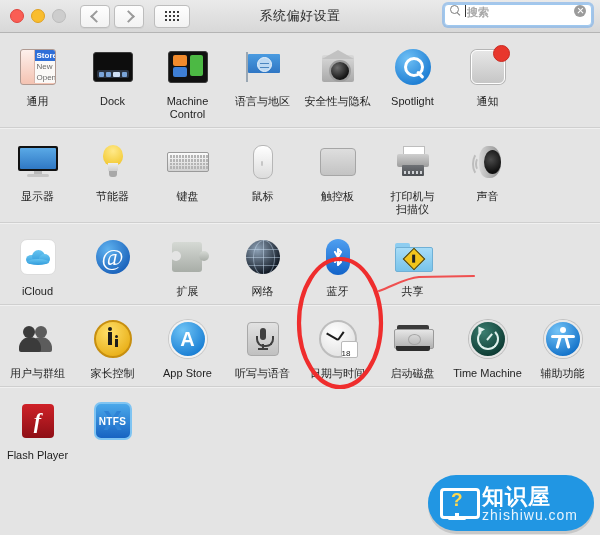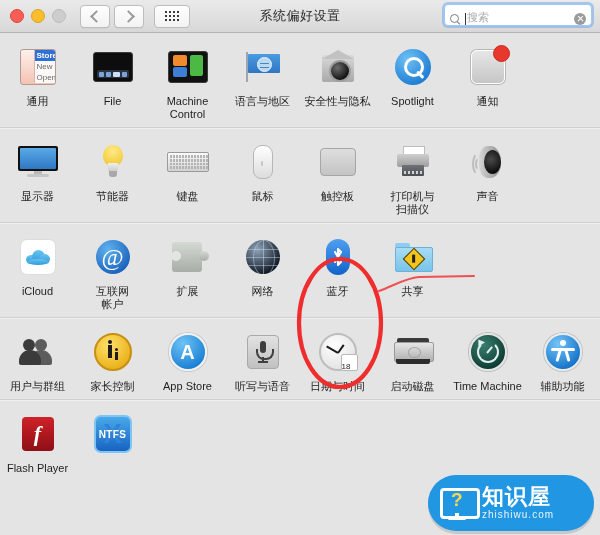--- a/index.html
+++ b/index.html
@@ -51,21 +51,21 @@
   }
 
   .searchwrap{
     position:absolute;right:8px;top:4px;
     width:148px;height:22px;
   }
   .searchfield{
     width:100%;height:100%;box-sizing:border-box;
     background:#fff;border:1px solid #9ec8ef;border-radius:4px;
     box-shadow:0 0 0 2px rgba(110,170,235,0.55);
-    display:flex;align-items:flex-end;
+    display:flex;align-items:flex-start;font-weight:bold;
   }
   .mag{width:11px;height:11px;margin-left:5px;position:relative;flex:none;}
   .mag::before{content:"";position:absolute;left:0;top:0;width:7px;height:7px;border:1.4px solid #7d7d7d;border-radius:50%;}
   .mag::after{content:"";position:absolute;left:7px;top:7px;width:4px;height:1.4px;background:#7d7d7d;transform:rotate(45deg);transform-origin:left center;}
   .caret{width:1px;height:12px;background:#333;margin-left:4px;}
   .sph{font-size:11px;color:#a8a8a8;margin-left:1px;flex:1;}
   .clearbtn{
     width:12px;height:12px;border-radius:50%;background:#9b9b9b;
     margin-right:5px;position:relative;flex:none;
   }
@@ -297,21 +297,21 @@
     box-shadow:0 3px 0 rgba(0,0,0,0.12);
     display:flex;align-items:center;gap:8px;padding-left:12px;box-sizing:border-box;
   }
   .wm .mon{width:34px;height:34px;position:relative;flex:none;}
   .wm .mon .fr{position:absolute;left:0;top:2px;width:34px;height:25px;border:3px solid #fff;border-radius:4px;}
   .wm .mon .st{position:absolute;left:15px;top:27px;width:4px;height:5px;background:#fff;}
   .wm .mon .bs{position:absolute;left:8px;top:31px;width:18px;height:3px;background:#fff;border-radius:2px;}
   .wm .mon .qm{position:absolute;left:11px;top:3px;color:#ffd84d;font-size:19px;font-weight:bold;line-height:22px;}
   .wm .txt{display:flex;flex-direction:column;}
   .wm .cn{color:#fff;font-size:22px;font-weight:bold;line-height:24px;letter-spacing:1px;}
-  .wm .en{color:#e7f4fd;font-size:10px;line-height:12px;letter-spacing:1px;}
+  .wm .en{color:#e7f4fd;font-size:14px;line-height:12px;letter-spacing:1px;}
 </style>
 </head>
 <body>
 
 <div class="window">
 
   <div class="titlebar">
     <div class="traffic">
       <span class="light close"></span>
       <span class="light min"></span>
@@ -378,21 +378,21 @@
         <div class="iconbox">
           <div class="ic-dock">
               <span class="tray">
                 <i></i>
                 <i></i>
                 <i class="big"></i>
                 <i></i>
               </span>
             </div>
         </div>
-        <div class="lbl">File</div>
+        <div class="lbl">Dock</div>
       </div>
 
       <div class="cell">
         <div class="iconbox">
           <div class="ic-mc">
               <span class="p o"></span>
               <span class="p g"></span>
               <span class="p b"></span>
             </div>
         </div>
@@ -590,24 +590,20 @@
               </span>
             </div>
         </div>
         <div class="lbl">iCloud</div>
       </div>
 
       <div class="cell">
         <div class="iconbox">
           <div class="ic-at">@</div>
         </div>
-        <div class="lbl two">
-          <div>互联网</div>
-          <div>帐户</div>
-        </div>
       </div>
 
       <div class="cell">
         <div class="iconbox">
           <div class="ic-puz">
               <span class="sq"></span>
               <span class="kn r"></span>
               <span class="hole"></span>
             </div>
         </div>

